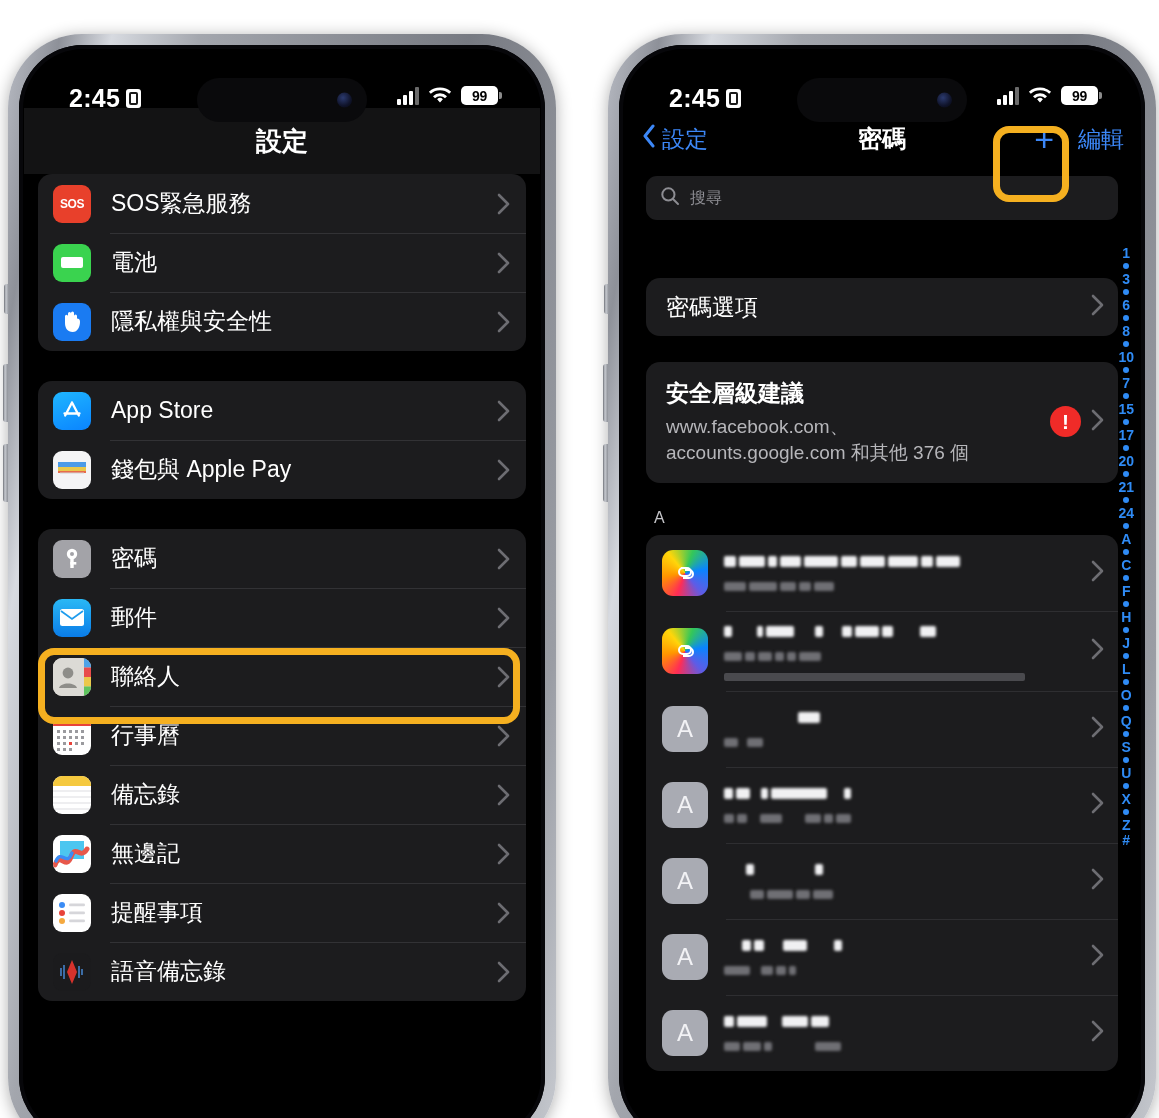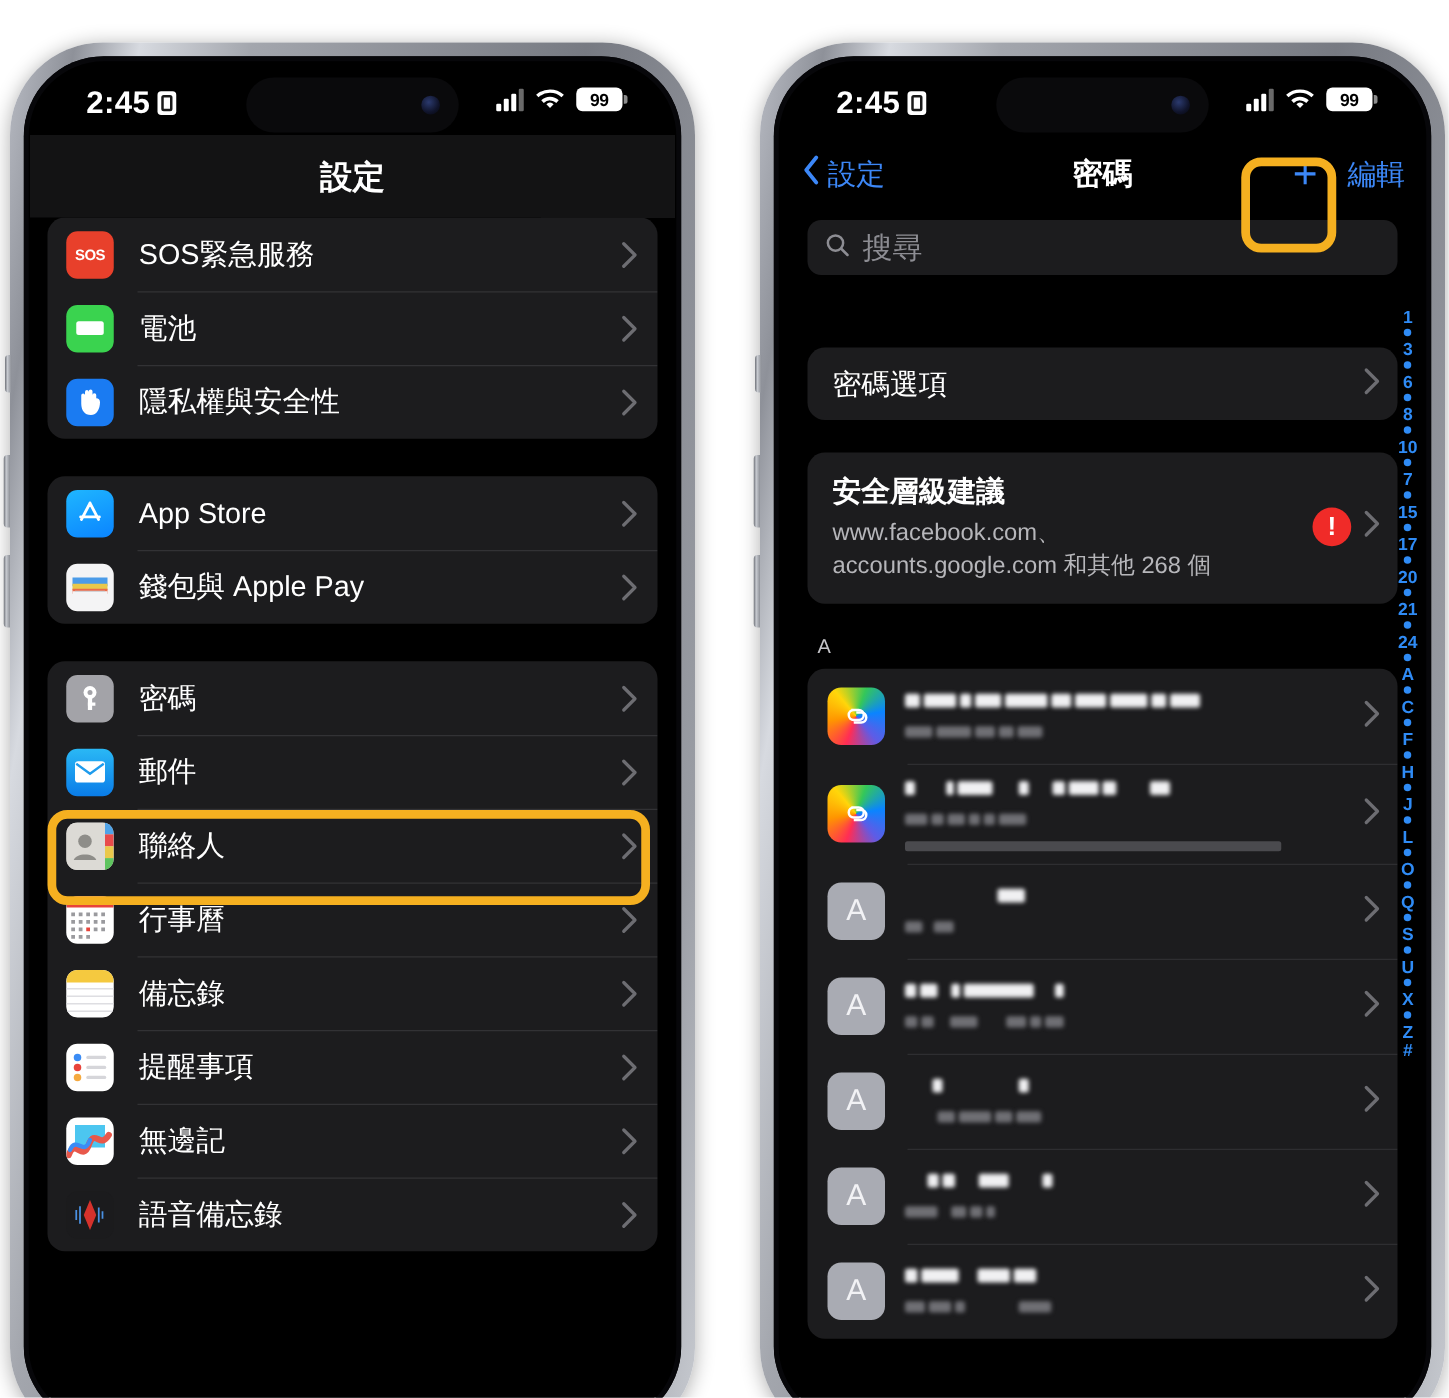--- a/index.html
+++ b/index.html
@@ -40,21 +40,21 @@
     width: 5px;
     background: linear-gradient(90deg,#6e7178,#c7cad0 40%,#8d9097);
     border-radius: 3px 0 0 3px;
   }
   .btn-silent { left: -4px; height: 30px; }
   .btn-volup  { left: -5px; height: 58px; }
   .btn-voldn  { left: -5px; height: 58px; }
 
   
   .statusbar {
-    position: absolute; top: 0; left: 0; right: 0; height: 62px;
+    position: absolute; top: 16px; left: 0; right: 0; height: 62px;
     display: flex; align-items: center;
     color: #fff; z-index: 6;
   }
   .sb-time {
     position: absolute; left: 45px; top: 18px;
     font-size: 25px; font-weight: bold; letter-spacing: .3px;
     display: flex; align-items: center; gap: 6px;
   }
   .sb-lock-glyph {
     width: 15px; height: 19px;
@@ -198,21 +198,21 @@
   .nav-plus { font-size: 34px; line-height: 1; font-weight: 300; color:#3c87f7; }
   .nav-edit { font-size: 23px; color:#3c87f7; }
 
   .searchbar {
     position: absolute; top: 126px; left: 22px; right: 22px;
     height: 44px; border-radius: 11px;
     background: #1c1c1e;
     display: flex; align-items: center; padding-left: 14px; gap: 10px;
     z-index: 4;
   }
-  .searchbar .ph { color: #8d8d93; font-size: 24px; text-align: center; }
+  .searchbar .ph { color: #8d8d93; font-size: 16px; text-align: center; }
 
   .pw-scroll {
     position: absolute; top: 186px; left: 0; right: 0; bottom: 0;
     overflow: hidden;
   }
   .pw-card {
     background: #1c1c1e; border-radius: 14px;
     margin: 0 22px 26px 22px;
     position: relative;
   }
@@ -479,46 +479,46 @@
                 </svg>
               </div>
               <div class="row-label">備忘錄</div>
               <span class="chev">
                   <svg width="13" height="22" viewBox="0 0 13 22">
                     <path d="M2 2l9 9-9 9" stroke="#6d6d72" stroke-width="2.6" fill="none" stroke-linecap="round" stroke-linejoin="round"></path>
                   </svg>
                 </span>
             </div>
             <div class="row">
+              <div class="app-icon ic-freeform">
+                <svg width="38" height="38" viewBox="0 0 38 38">
+                  <rect x="7" y="6" width="24" height="18" fill="#4cc6f0"></rect>
+                  <path d="M2 30c5-14 11 6 16-8s9 4 16-8" stroke="#e8584b" stroke-width="5" fill="none" stroke-linecap="round"></path>
+                  <path d="M3 26c5-12 11 6 16-8" stroke="#3b8cf5" stroke-width="3.4" fill="none" stroke-linecap="round"></path>
+                </svg>
+              </div>
+              <div class="row-label">無邊記</div>
+              <span class="chev">
+                  <svg width="13" height="22" viewBox="0 0 13 22">
+                    <path d="M2 2l9 9-9 9" stroke="#6d6d72" stroke-width="2.6" fill="none" stroke-linecap="round" stroke-linejoin="round"></path>
+                  </svg>
+                </span>
+            </div>
+            <div class="row">
               <div class="app-icon ic-reminders">
                 <svg width="38" height="38" viewBox="0 0 38 38">
                   <circle cx="9" cy="11" r="3" fill="#3b8cf5"></circle>
                   <circle cx="9" cy="19" r="3" fill="#e8433a"></circle>
                   <circle cx="9" cy="27" r="3" fill="#f5a93f"></circle>
                   <rect x="16" y="9.6" width="16" height="2.6" rx="1.3" fill="#d6d6da"></rect>
                   <rect x="16" y="17.6" width="16" height="2.6" rx="1.3" fill="#d6d6da"></rect>
                   <rect x="16" y="25.6" width="16" height="2.6" rx="1.3" fill="#d6d6da"></rect>
                 </svg>
               </div>
               <div class="row-label">提醒事項</div>
-              <span class="chev">
-                  <svg width="13" height="22" viewBox="0 0 13 22">
-                    <path d="M2 2l9 9-9 9" stroke="#6d6d72" stroke-width="2.6" fill="none" stroke-linecap="round" stroke-linejoin="round"></path>
-                  </svg>
-                </span>
-            </div>
-            <div class="row">
-              <div class="app-icon ic-freeform">
-                <svg width="38" height="38" viewBox="0 0 38 38">
-                  <rect x="7" y="6" width="24" height="18" fill="#4cc6f0"></rect>
-                  <path d="M2 30c5-14 11 6 16-8s9 4 16-8" stroke="#e8584b" stroke-width="5" fill="none" stroke-linecap="round"></path>
-                  <path d="M3 26c5-12 11 6 16-8" stroke="#3b8cf5" stroke-width="3.4" fill="none" stroke-linecap="round"></path>
-                </svg>
-              </div>
-              <div class="row-label">無邊記</div>
               <span class="chev">
                   <svg width="13" height="22" viewBox="0 0 13 22">
                     <path d="M2 2l9 9-9 9" stroke="#6d6d72" stroke-width="2.6" fill="none" stroke-linecap="round" stroke-linejoin="round"></path>
                   </svg>
                 </span>
             </div>
             <div class="row">
               <div class="app-icon ic-voice">
                 <svg width="38" height="38" viewBox="0 0 38 38">
                   <path d="M14 19l5-12 5 12-5 12z" fill="#d6322c"></path>
@@ -613,21 +613,21 @@
                     <path d="M2 2l9 9-9 9" stroke="#6d6d72" stroke-width="2.6" fill="none" stroke-linecap="round" stroke-linejoin="round"></path>
                   </svg></span>
             </div>
           </div>
 
           <div class="pw-card">
             <div class="sec-row">
               <div class="sec-text">
                 <div class="sec-title">安全層級建議</div>
                 <div class="sec-sub">www.facebook.com、</div>
-                <div class="sec-sub">accounts.google.com 和其他 268 個</div>
+                <div class="sec-sub">accounts.google.com 和其他 376 個</div>
               </div>
               <span class="warn-badge">!</span>
               <span><svg width="13" height="22" viewBox="0 0 13 22">
                     <path d="M2 2l9 9-9 9" stroke="#6d6d72" stroke-width="2.6" fill="none" stroke-linecap="round" stroke-linejoin="round"></path>
                   </svg></span>
             </div>
           </div>
 
           <div class="sec-head">A</div>
 

